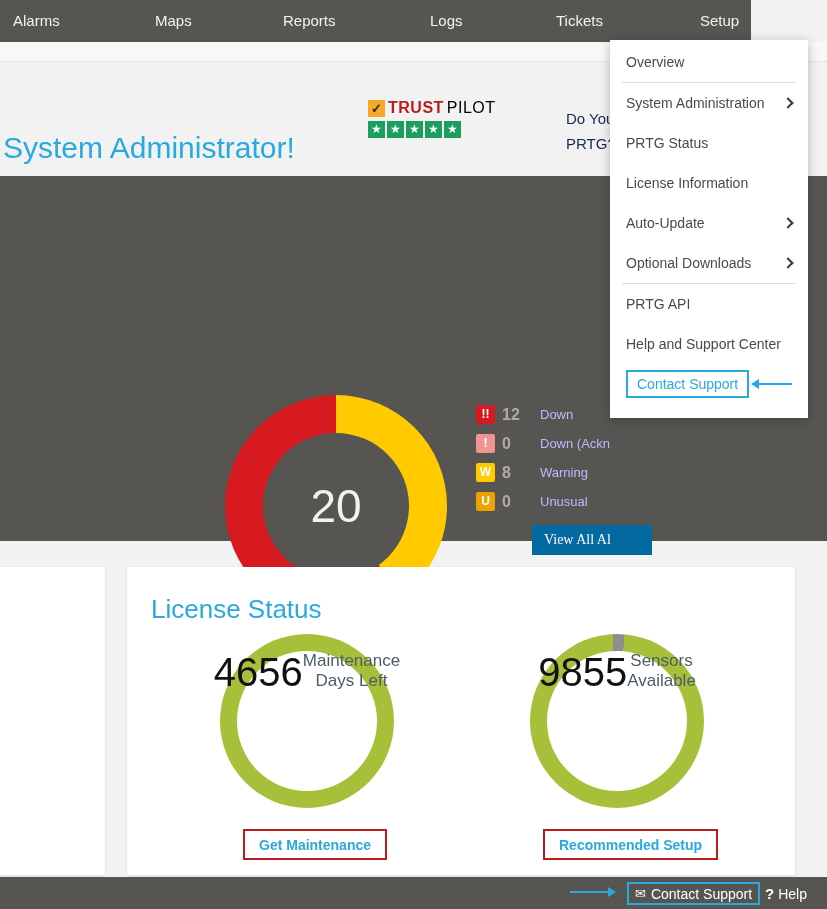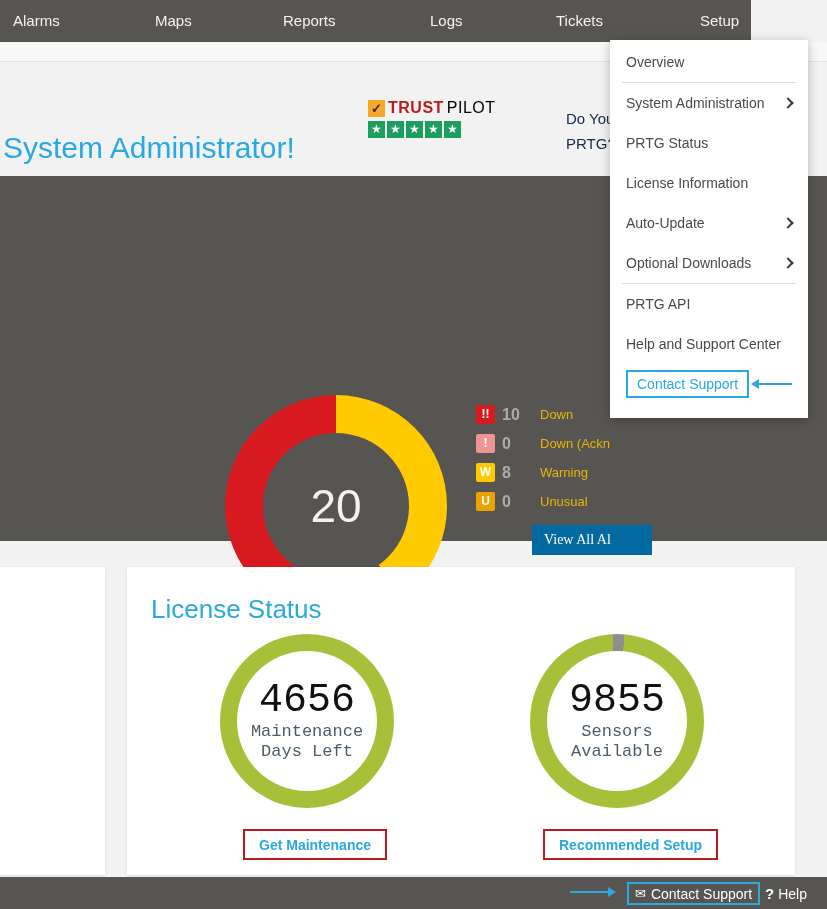--- a/index.html
+++ b/index.html
@@ -28,33 +28,33 @@
   .donut { position:absolute; border-radius:50%; }
   .donut-alarms { left:225px; top:219px; width:222px; height:222px; }
   .donut-hole-dark { position:absolute; left:263px; top:257px; width:146px; height:146px; border-radius:50%;
     background:#575552; display:flex; align-items:center; justify-content:center; }
   .alarm-total { font-size:46px; color:#f3f2f0; }
   .alarm-caption { position:absolute; left:186px; top:461px; width:300px; text-align:center; font-size:26px; color:#f3f2f0; }
   .legend { position:absolute; left:476px; top:224px; }
   .legend-row { display:flex; align-items:center; height:29px; }
   .legend-badge { width:19px; height:19px; border-radius:2px; color:#fff; font-size:12px; font-weight:bold; text-align:center; line-height:19px; flex:0 0 19px; }
   .legend-count { margin-left:7px; width:34px; font-size:16px; font-weight:bold; color:#aeaba8; }
-  .legend-label { margin-left:4px; font-size:13px; color:#eab308; white-space:nowrap; }
+  .legend-label { margin-left:4px; font-size:13px; color:#c4b5fd; white-space:nowrap; }
   .view-all-btn { position:absolute; left:532px; top:349px; width:120px; height:30px; background:#0369a1;
     color:#fff; font-size:14px; border:none; text-align:left; padding-left:12px; white-space:nowrap; cursor:pointer;
     font-family:Liberation Serif, serif; }
   
   .left-card { position:absolute; left:0; top:567px; width:105px; height:308px; background:#fff; box-shadow:0 1px 3px rgba(0,0,0,.10); }
   .license-card { position:absolute; left:127px; top:567px; width:668px; height:308px; background:#fff; box-shadow:0 1px 3px rgba(0,0,0,.10); }
   .license-title { position:absolute; left:24px; top:27px; font-size:26px; color:#29a9e0; }
   .gauge { position:absolute; width:174px; height:174px; border-radius:50%; }
   .gauge1 { left:93px; top:67px; }
   .gauge2 { left:403px; top:67px; }
   .gauge-hole { position:absolute; width:140px; height:140px; left:17px; top:17px; border-radius:50%; background:#fff;
-    display:flex; flex-direction:column; align-items:center; justify-content:center;font-family:Liberation Mono, monospace; }
+    display:flex; flex-direction:row; align-items:flex-start; justify-content:center; }
   .gauge-value { font-size:40px; color:#111; line-height:42px; }
   .gauge-label { font-size:17px; color:#4d5d68; line-height:20px; text-align:center; }
   .card-btn { position:absolute; height:31px; background:#fff; border:2px solid #b91c1c; color:#29a9e0;
     font-size:14px; font-weight:bold; cursor:pointer; font-family:"Liberation Sans", sans-serif; padding:0 14px; }
   .btn-maint { left:116px; top:262px; }
   .btn-setup { left:416px; top:262px; }
   
   .footer { position:absolute; left:0; top:877px; width:827px; height:32px; background:#575552; z-index:20; }
   .contact-box { position:absolute; left:627px; top:5px; height:23px; border:2px solid #29a9e0; display:flex;
     align-items:center; padding:0 6px; gap:5px; cursor:pointer; }
@@ -122,21 +122,21 @@
   <div class="alarm-panel">
     <div class="donut donut-alarms" style="background: conic-gradient(rgb(255, 203, 0) 0deg, rgb(255, 203, 0) 144deg, rgb(215, 25, 32) 144deg, rgb(215, 25, 32) 360deg);"></div>
     <div class="donut-hole-dark">
       <span class="alarm-total">20</span>
     </div>
     <div class="alarm-caption">Current Alarms</div>
 
     <div class="legend">
       <div class="legend-row">
         <span class="legend-badge" style="background: rgb(215, 25, 32);">!!</span>
-        <span class="legend-count">10</span>
+        <span class="legend-count">12</span>
         <span class="legend-label">Down</span>
       </div>
       <div class="legend-row">
         <span class="legend-badge" style="background: rgb(238, 148, 149);">!</span>
         <span class="legend-count">0</span>
         <span class="legend-label">Down (Ackn</span>
       </div>
       <div class="legend-row">
         <span class="legend-badge" style="background: rgb(255, 203, 0);">W</span>
         <span class="legend-count">8</span>

